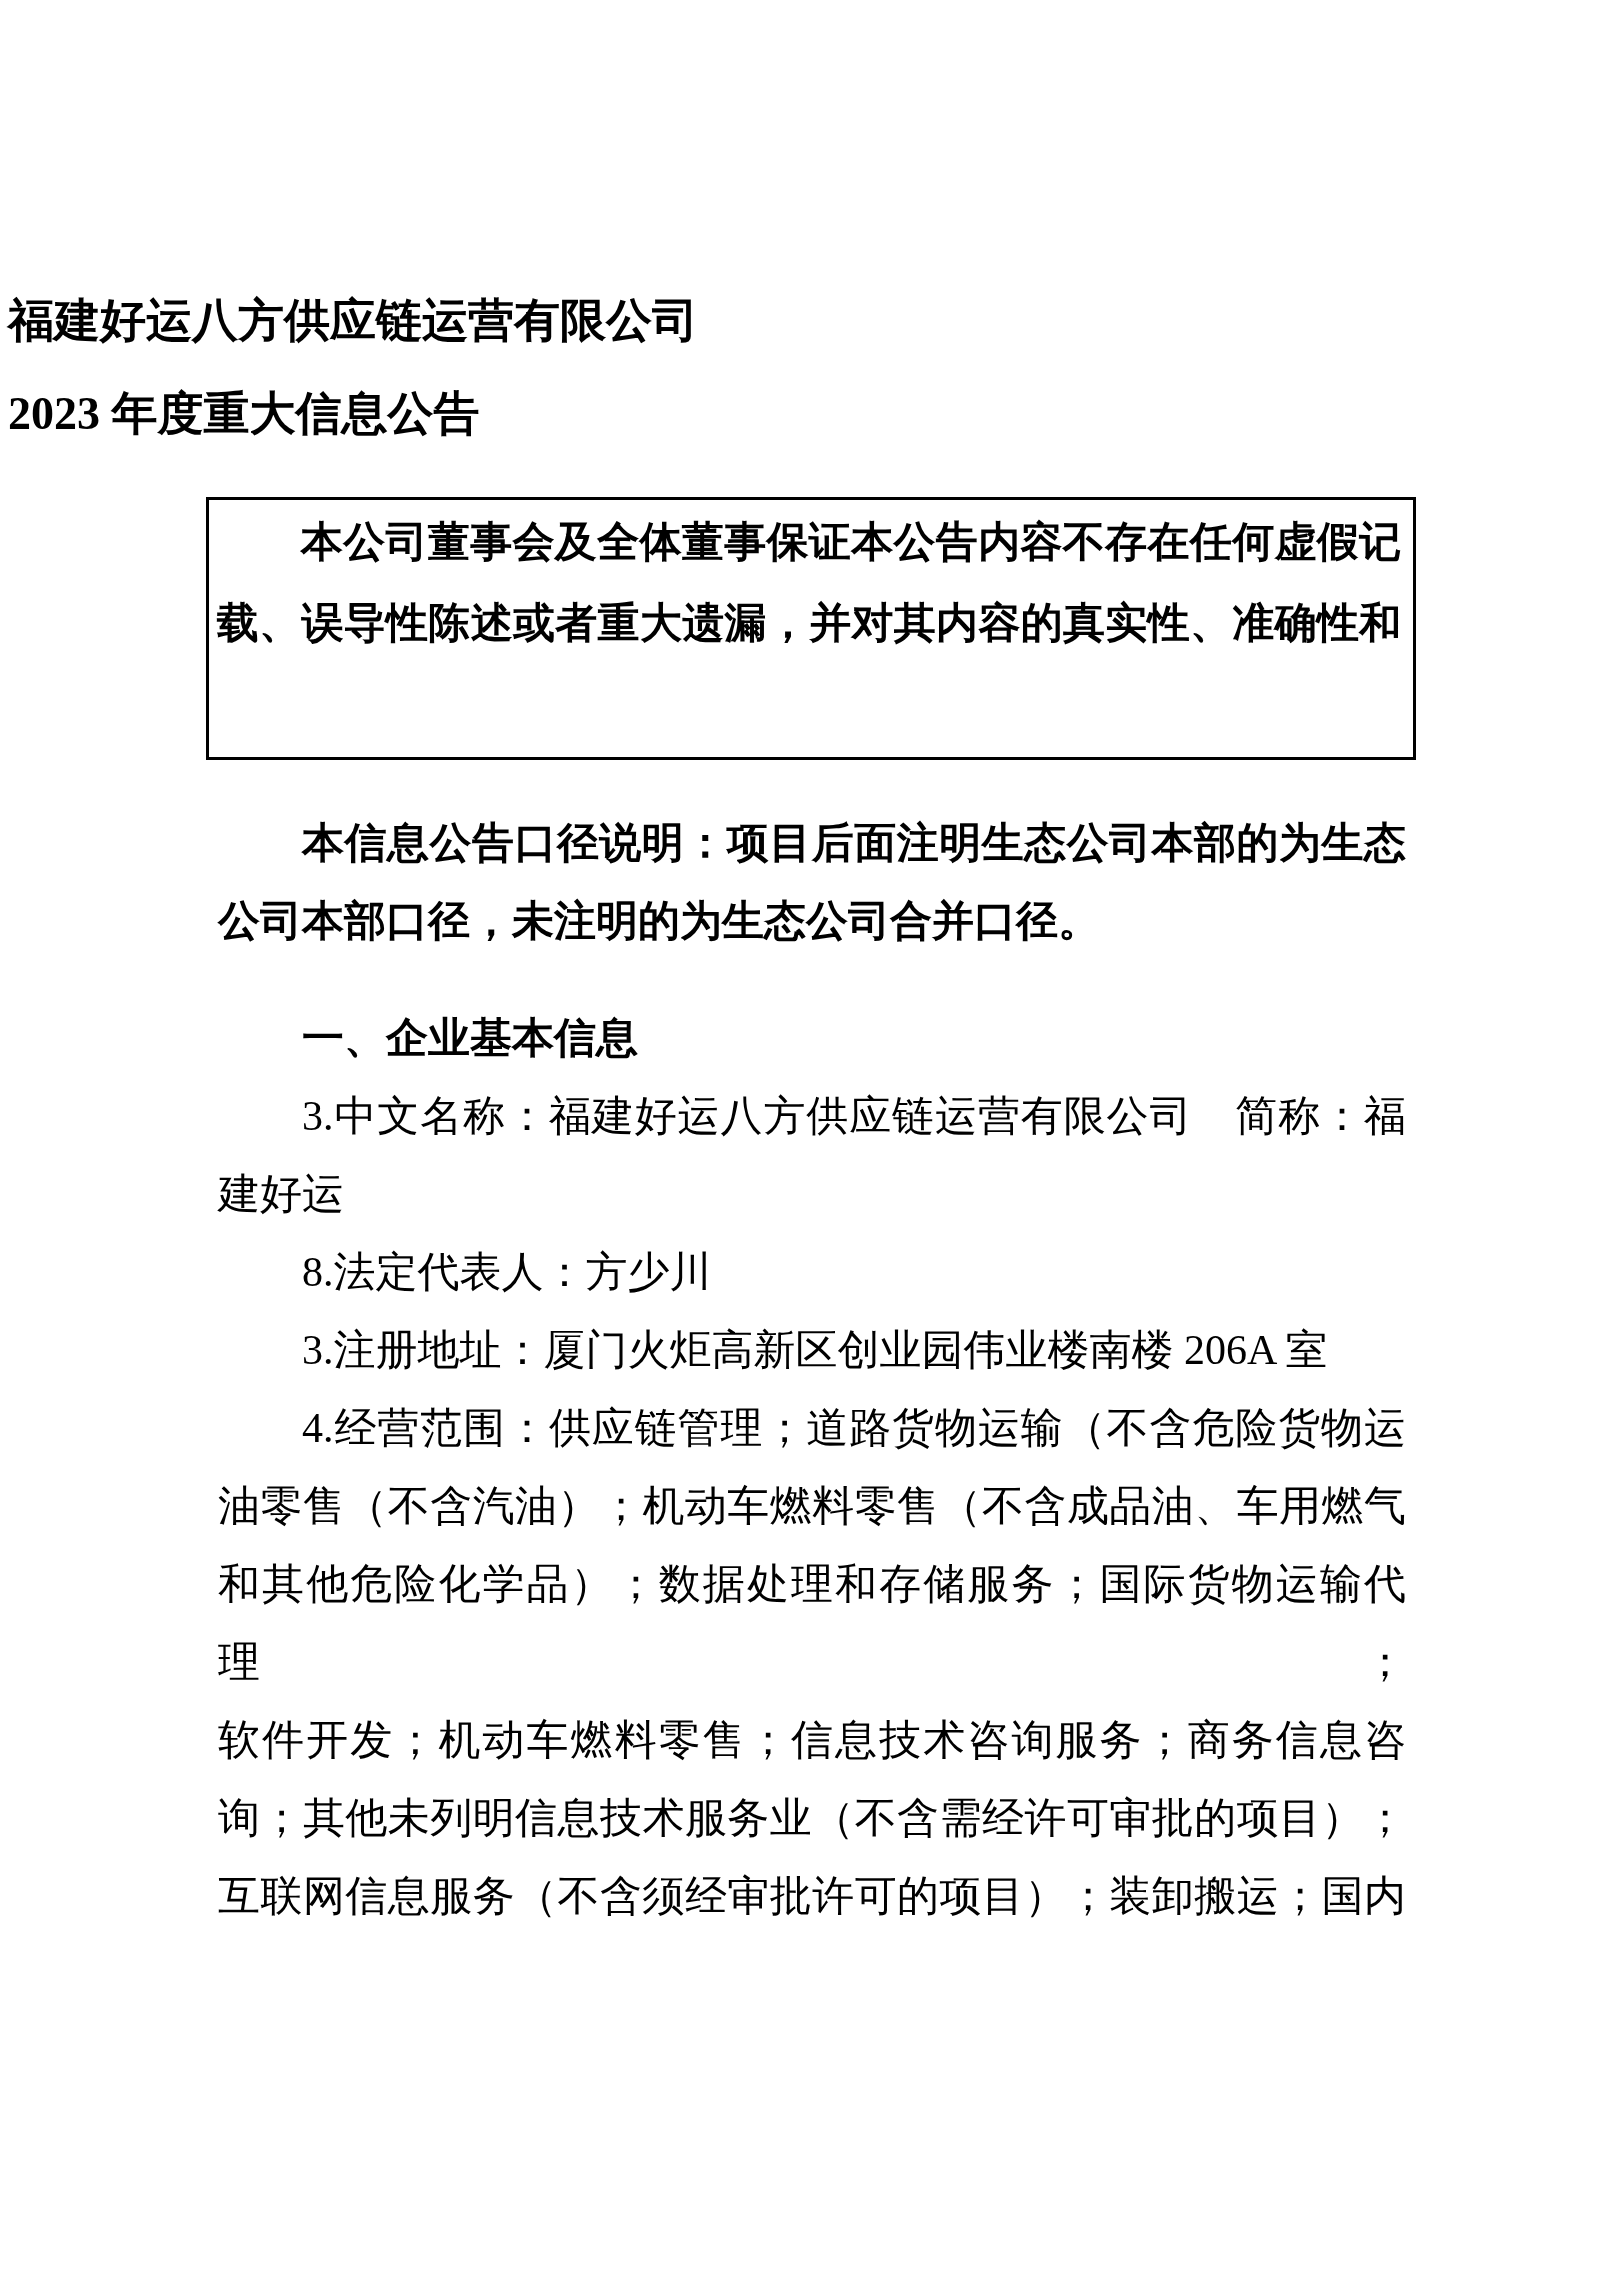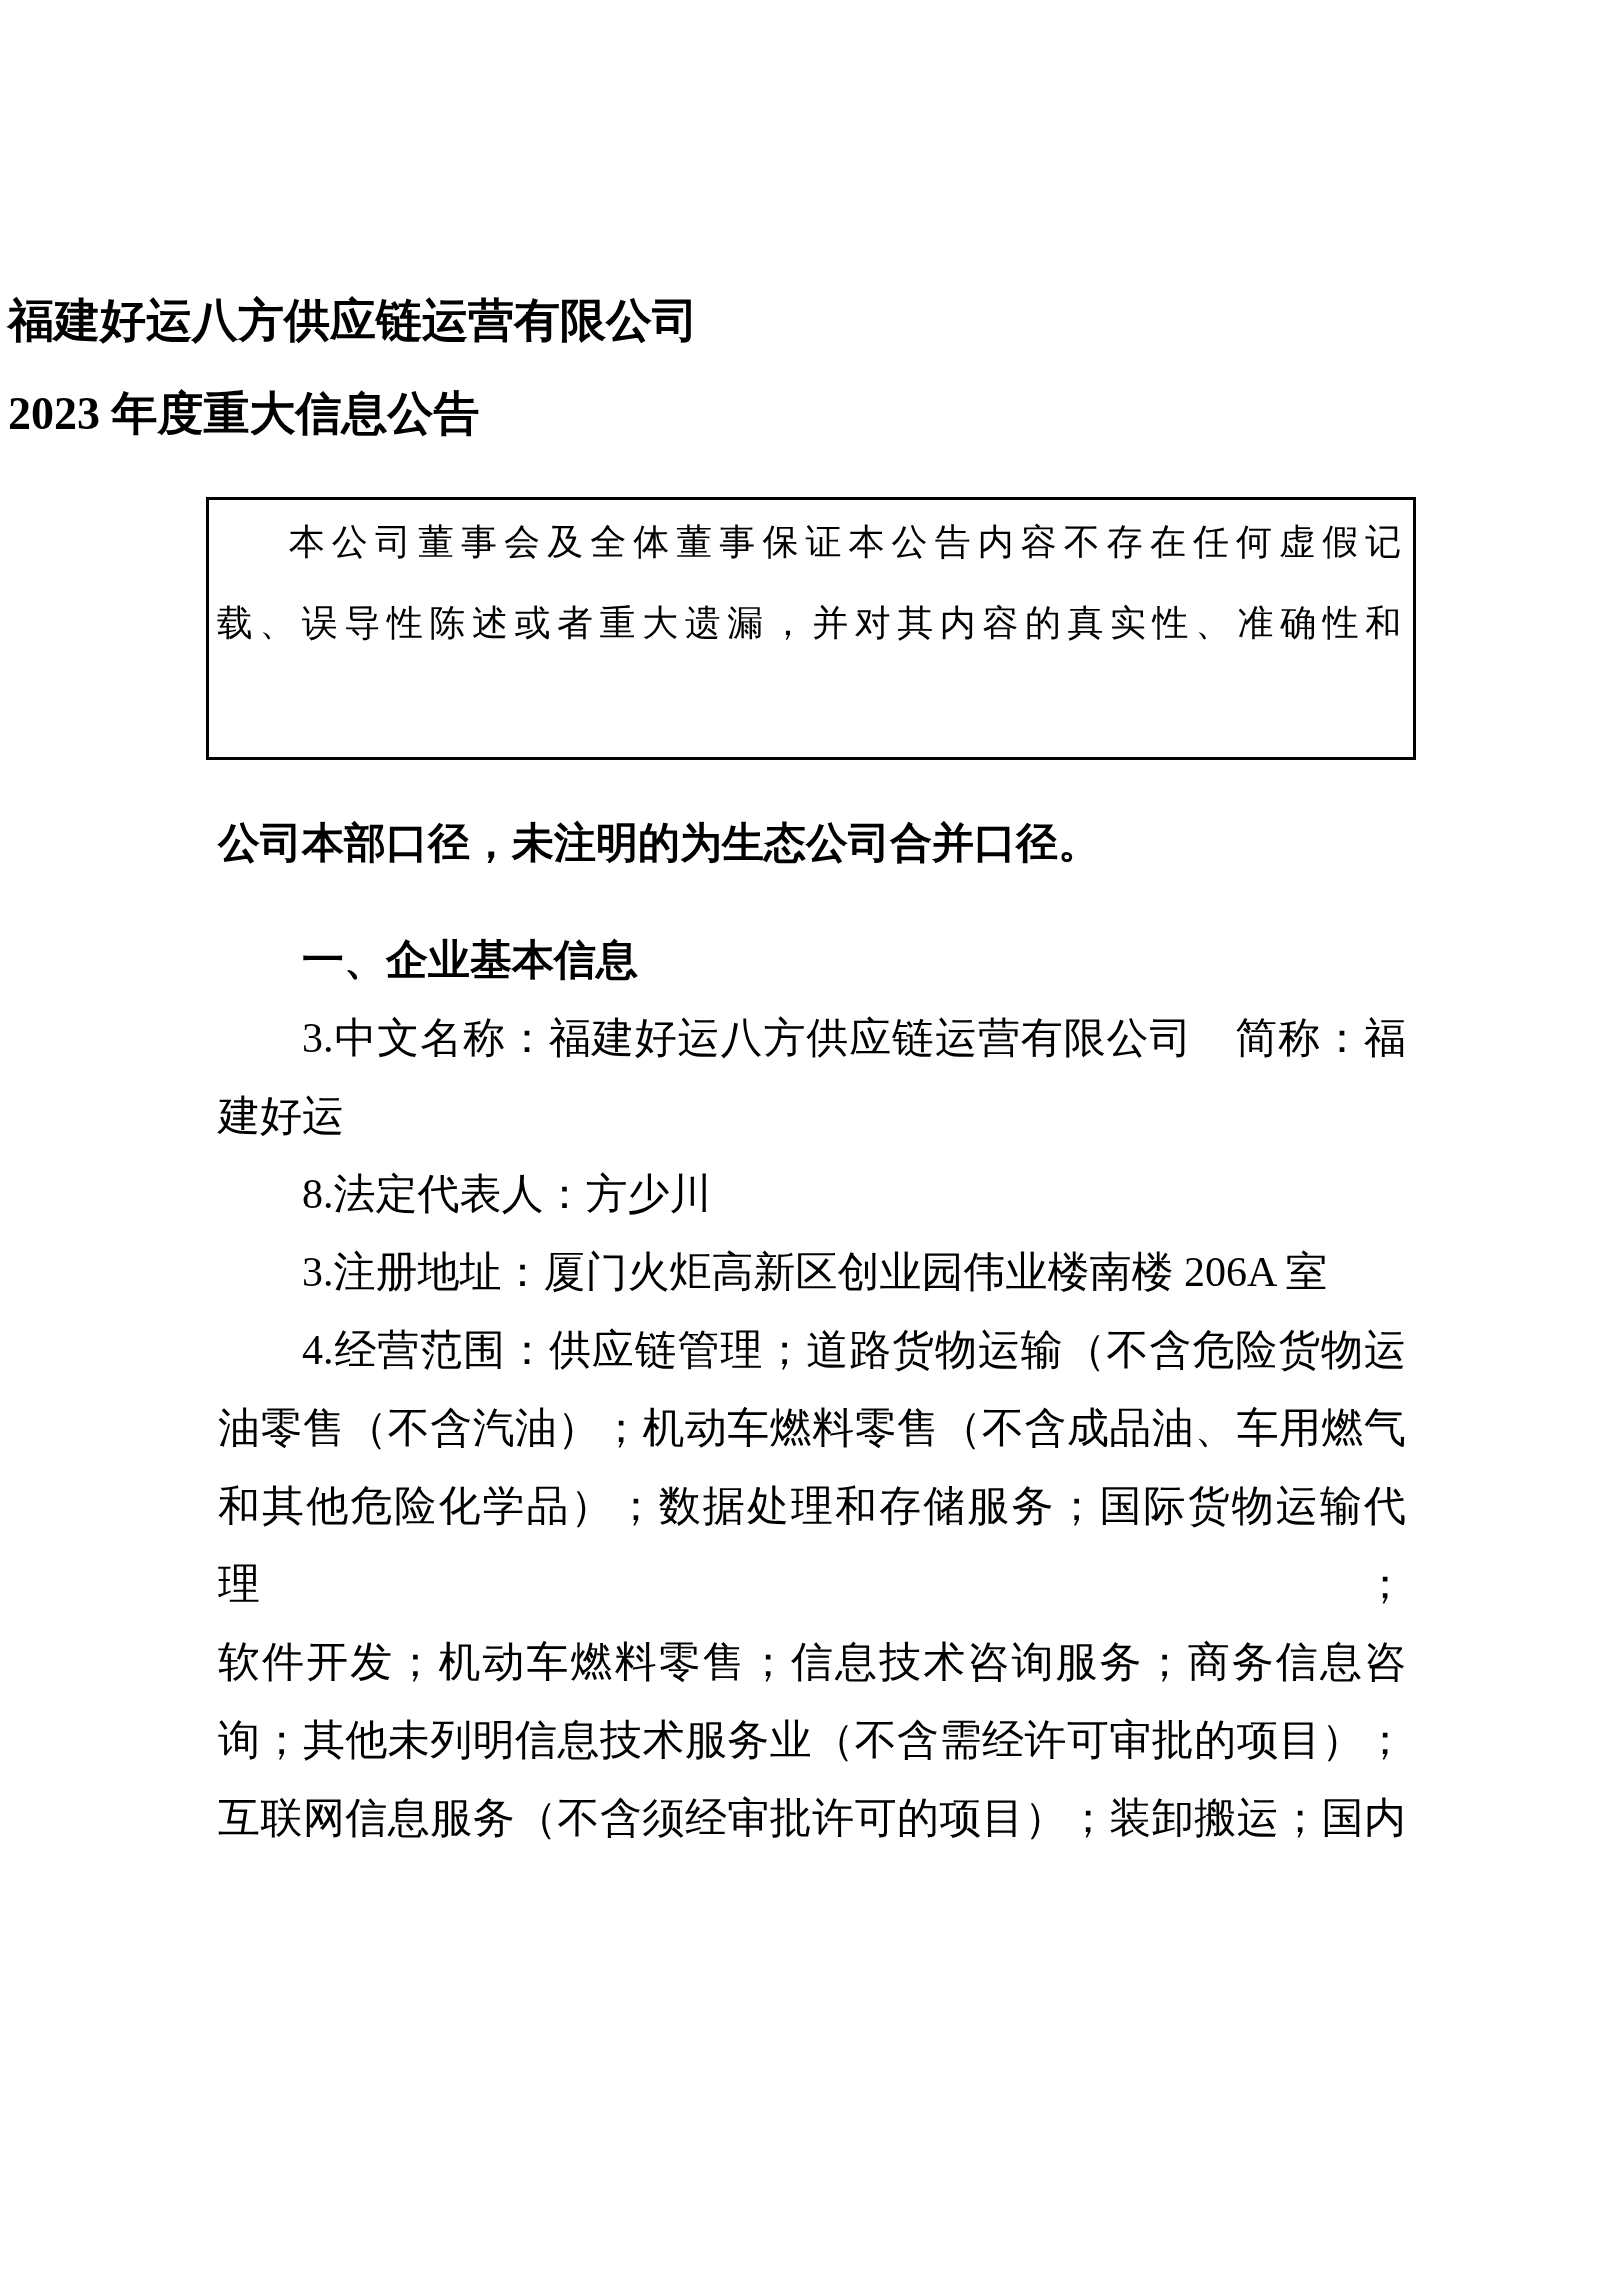--- a/index.html
+++ b/index.html
@@ -23,22 +23,23 @@
   .t2 { top:384px; }
   .box {
     position:absolute;
     left:206px; top:497px;
     width:1210px; height:263px;
     border:3.9px solid #000000;
     box-sizing:border-box;
     padding:2px 11.8px 0 7.8px;
   }
   .bline {
-    font-size:36px; line-height:81px;
+    font-size:42px; line-height:81px;
     text-align:justify;
+    font-weight:bold;
   }
   .docbody {
     position:absolute;
     left:218px; top:804px;
     width:1188px;
   }
   .line {
     font-size:42px; line-height:78px;
     text-align:justify;
   }
@@ -55,20 +56,21 @@
   <h1 class="title t1">福建好运八方供应链运营有限公司</h1>
   <h2 class="title t2">2023 年度重大信息公告</h2>
 
   <div class="box">
     <div class="bline j indent">本公司董事会及全体董事保证本公告内容不存在任何虚假记</div>
     <div class="bline j">载、误导性陈述或者重大遗漏，并对其内容的真实性、准确性和</div>
   </div>
 
   <div class="docbody">
 
+    <div class="line b j indent">本信息公告口径说明：项目后面注明生态公司本部的为生态</div>
     <div class="line b">公司本部口径，未注明的为生态公司合并口径。</div>
 
     <div class="line b heading indent">一、企业基本信息</div>
 
     <div class="line j indent">3.中文名称：福建好运八方供应链运营有限公司　简称：福</div>
     <div class="line">建好运</div>
 
     <div class="line indent">8.法定代表人：方少川</div>
 
     <div class="line indent">3.注册地址：厦门火炬高新区创业园伟业楼南楼 206A 室</div>

